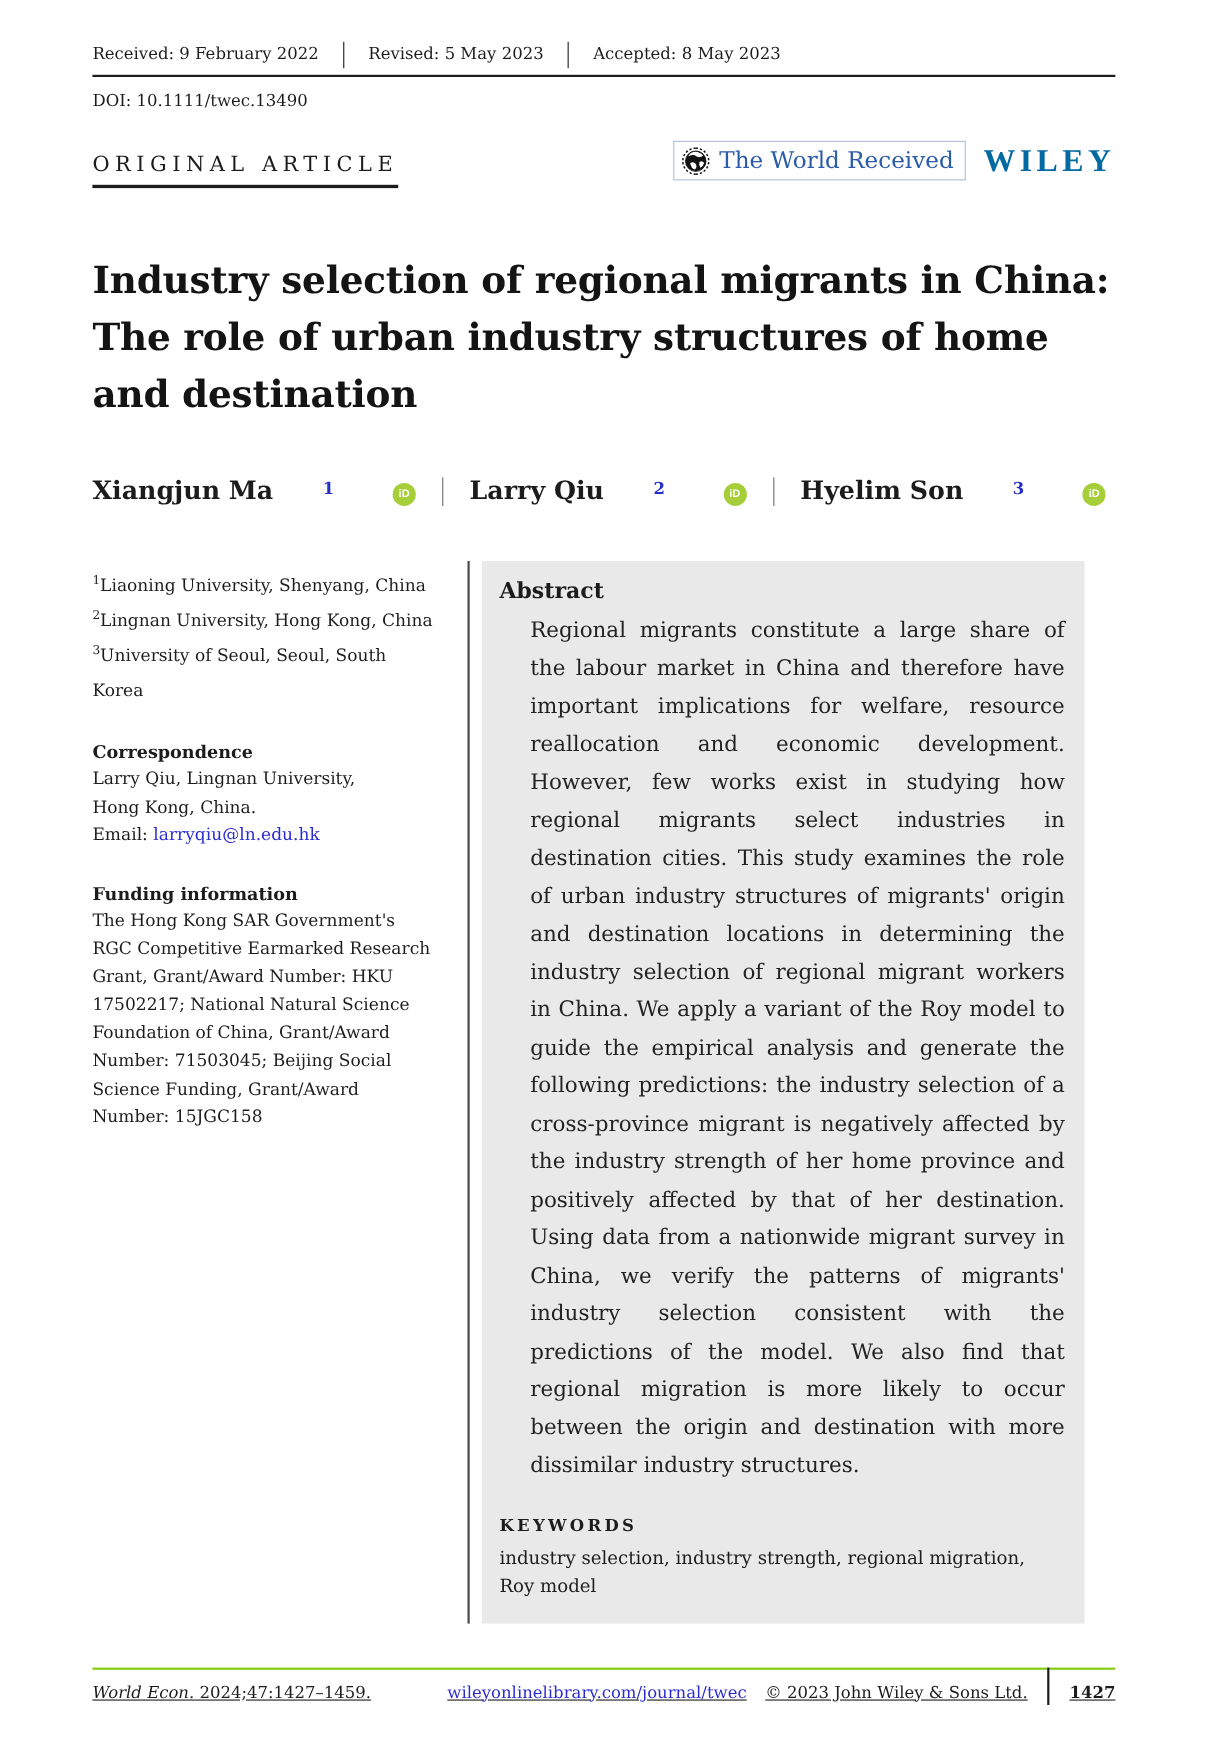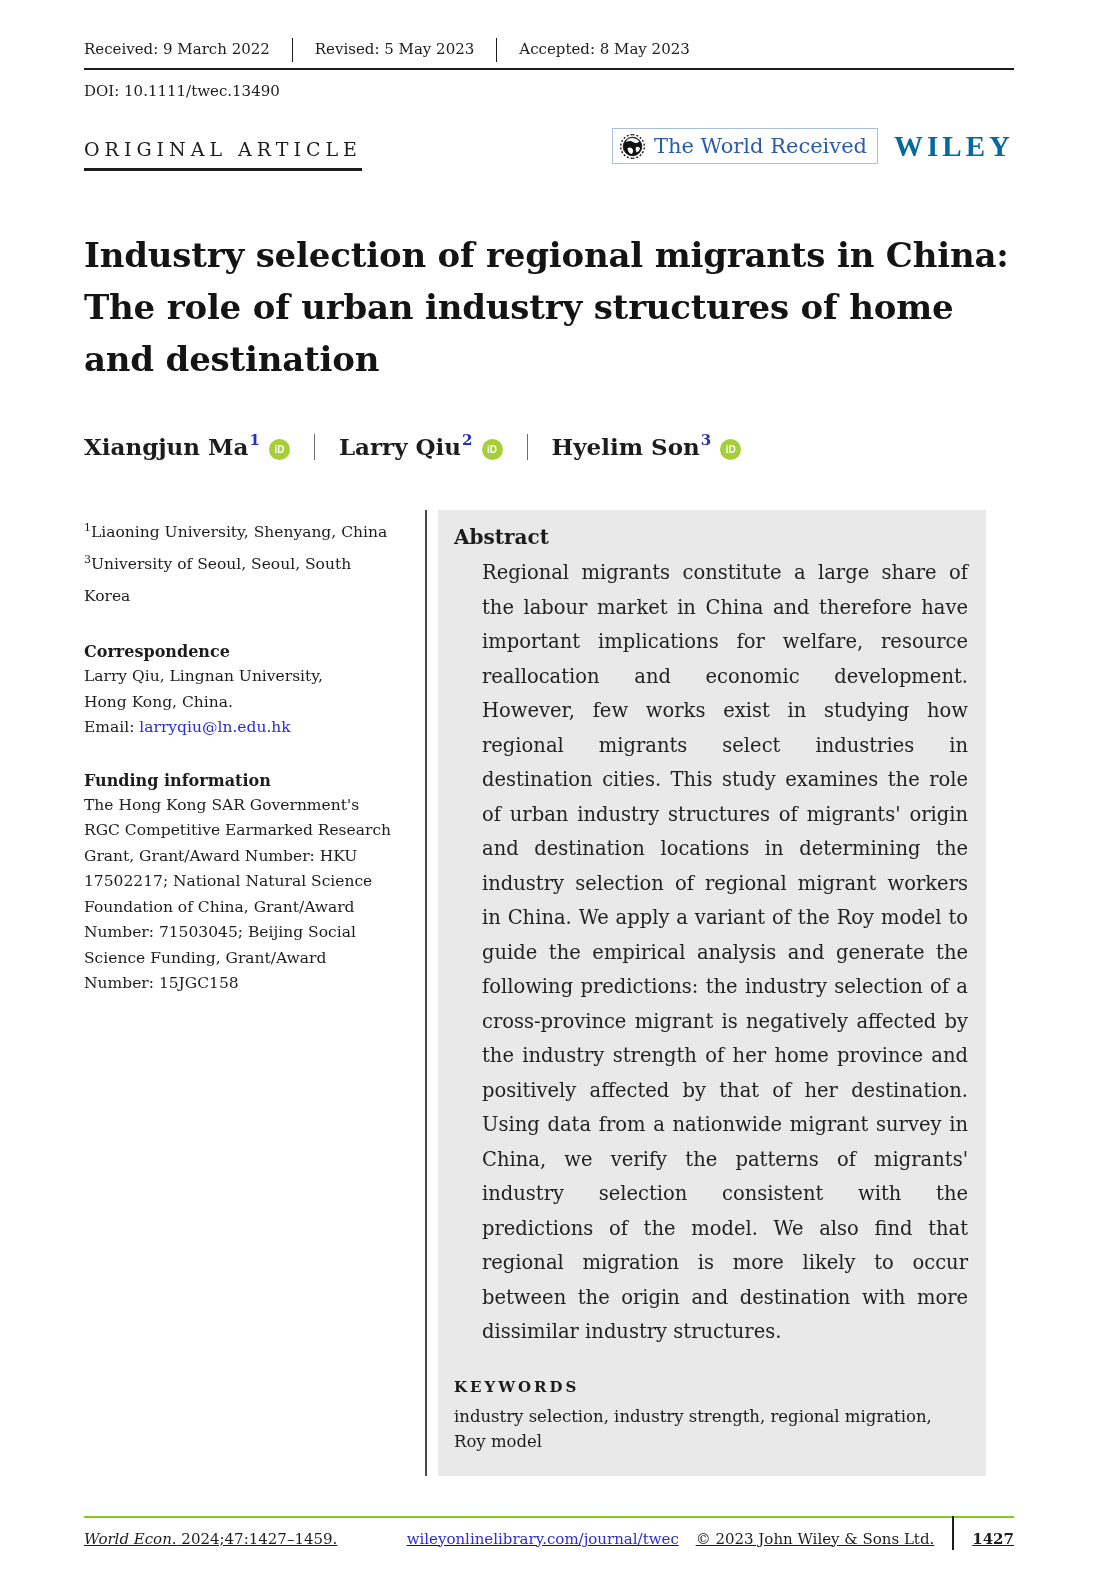--- a/index.html
+++ b/index.html
@@ -99,21 +99,21 @@
   }
 
   
   .authors-row {
     display: flex;
     align-items: center;
     margin-top: 48px;
     font-size: 23px;
     font-weight: bold;
   }
-  .author { display: inline-flex; align-items: center; }
+  .author { display: inline-flex; align-items: flex-end; gap: 44px; }
   .author-sup {
     font-size: 15px;
     color: #2430c8;
     margin-left: 1px;
     position: relative;
     top: -7px;
   }
   .orcid-badge {
     display: inline-flex;
     align-items: center;
@@ -207,21 +207,21 @@
   }
   .footer-page { font-weight: bold; }
 </style>
 </head>
 <body>
 
 <div class="page">
   <div class="content">
 
     <div class="dates-bar">
-      <span class="date-item">Received: 9 March 2022</span>
+      <span class="date-item">Received: 9 February 2022</span>
       <span class="dates-sep"></span>
       <span class="date-item">Revised: 5 May 2023</span>
       <span class="dates-sep"></span>
       <span class="date-item">Accepted: 8 May 2023</span>
     </div>
 
     <div class="doi-line">DOI: 10.1111/twec.13490</div>
 
     <div class="type-row">
       <div class="article-type">ORIGINAL ARTICLE</div>
@@ -262,20 +262,21 @@
           <span class="author-sup">3</span>
         <span class="orcid-badge">iD</span>
       </span>
     </div>
 
     <div class="columns">
       <div class="left-col">
 
         <div class="affiliations">
           <span class="affil-item"><span class="affil-sup">1</span><span>Liaoning University, Shenyang, China</span></span>
+          <span class="affil-item"><span class="affil-sup">2</span><span>Lingnan University, Hong Kong, China</span></span>
           <span class="affil-item"><span class="affil-sup">3</span><span>University of Seoul, Seoul, South Korea</span></span>
         </div>
 
         <div class="side-block">
           <div class="side-heading">Correspondence</div>
           <div class="side-text">
             <div>Larry Qiu, Lingnan University,</div>
             <div>Hong Kong, China.</div>
             <div><span>Email: </span><a href="#" class="email-link">larryqiu@ln.edu.hk</a></div>
           </div>

